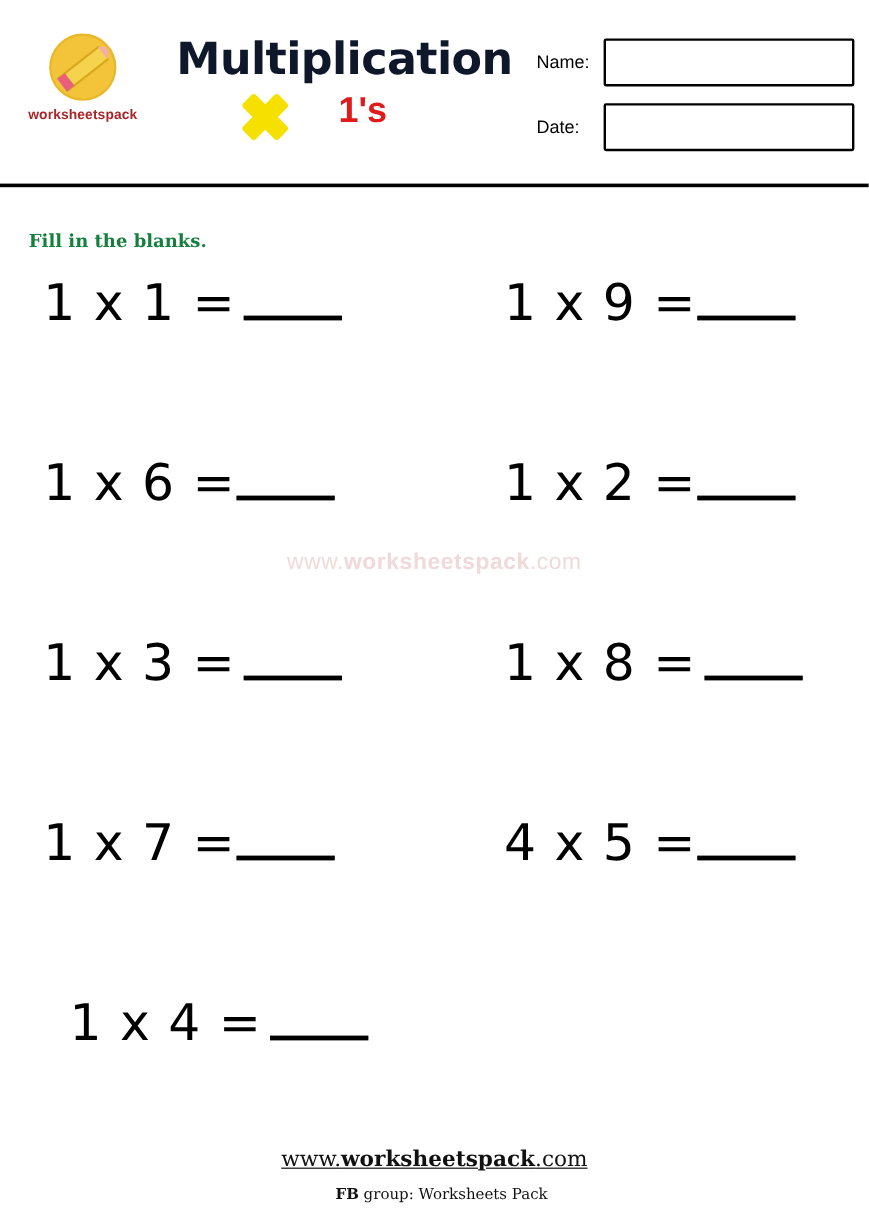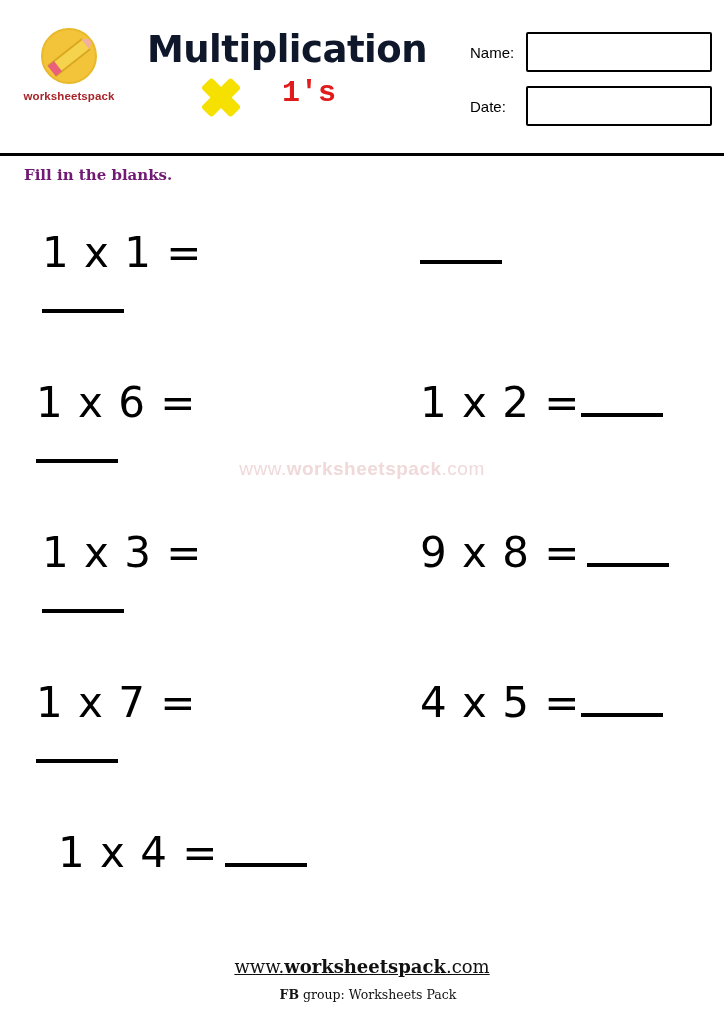--- a/index.html
+++ b/index.html
@@ -125,37 +125,36 @@
     height: 15px;
     background: #f5e000;
     border-radius: 3px;
   }
   .xmark span:first-child { transform: rotate(45deg); }
   .xmark span:last-child { transform: rotate(-45deg); }
   .title-ones {
     position: absolute;
     left: 150px;
     top: 4px;
-    font-family: Liberation Mono, monospace;
+    font-family: Liberation Sans, sans-serif;
     font-weight: bold;
     font-size: 30px;
     color: #e01b1b;
   }
 
   .fields {
     position: absolute;
     right: 12px;
     top: 32px;
     width: 265px;
   }
   .field-row {
     display: flex;
     align-items: center;
     margin-bottom: 14px;
-    margin-left: 23px;
   }
   .field-label {
     width: 56px;
     font-size: 15px;
     color: #000;
     font-family: "Liberation Sans", sans-serif;
   }
   .field-box {
     flex: 1;
     height: 36px;
@@ -170,25 +169,25 @@
     right: 0;
     top: 153px;
     height: 3px;
     background: #000;
   }
 
   
   .instruction {
     position: absolute;
     left: 24px;
-    top: 166px;
+    top: 192px;
     font-family: "DejaVu Serif", serif;
     font-weight: bold;
     font-size: 15px;
-    color: #701a75;
+    color: #15803d;
   }
 
   
   .grid {
     position: absolute;
     left: 0;
     top: 228px;
     width: 724px;
   }
   .row {
@@ -200,21 +199,21 @@
     width: 362px;
     box-sizing: border-box;
     display: flex;
     align-items: baseline;
     font-family: "DejaVu Sans", sans-serif;
     font-size: 42px;
     font-weight: normal;
     color: #000;
     white-space: nowrap;
   }
-  .cell.left  { padding-left: 36px; flex-direction: column; }
+  .cell.left  { padding-left: 36px; }
   .cell.right { padding-left: 58px; }
   .expr { letter-spacing: 1px; }
   .blank {
     display: inline-block;
     width: 82px;
     border-bottom: 4px solid #000;
     height: 32px;
     margin-left: 6px;
   }
   .blank.tight { margin-left: 0px; }
@@ -300,20 +299,21 @@
   <div class="instruction">Fill in the blanks.</div>
 
   <div class="grid">
 
     <div class="row">
       <div class="cell left">
         <span class="expr">1 x 1 =</span>
         <span class="blank"></span>
       </div>
       <div class="cell right">
+        <span class="expr">1 x 9 =</span>
         <span class="blank tight"></span>
       </div>
     </div>
 
     <div class="row">
       <div class="cell left">
         <span class="expr">1 x 6 =</span>
         <span class="blank tight"></span>
       </div>
       <div class="cell right">
@@ -321,21 +321,21 @@
         <span class="blank tight"></span>
       </div>
     </div>
 
     <div class="row">
       <div class="cell left">
         <span class="expr">1 x 3 =</span>
         <span class="blank"></span>
       </div>
       <div class="cell right">
-        <span class="expr">9 x 8 =</span>
+        <span class="expr">1 x 8 =</span>
         <span class="blank"></span>
       </div>
     </div>
 
     <div class="row">
       <div class="cell left">
         <span class="expr">1 x 7 =</span>
         <span class="blank tight"></span>
       </div>
       <div class="cell right">

